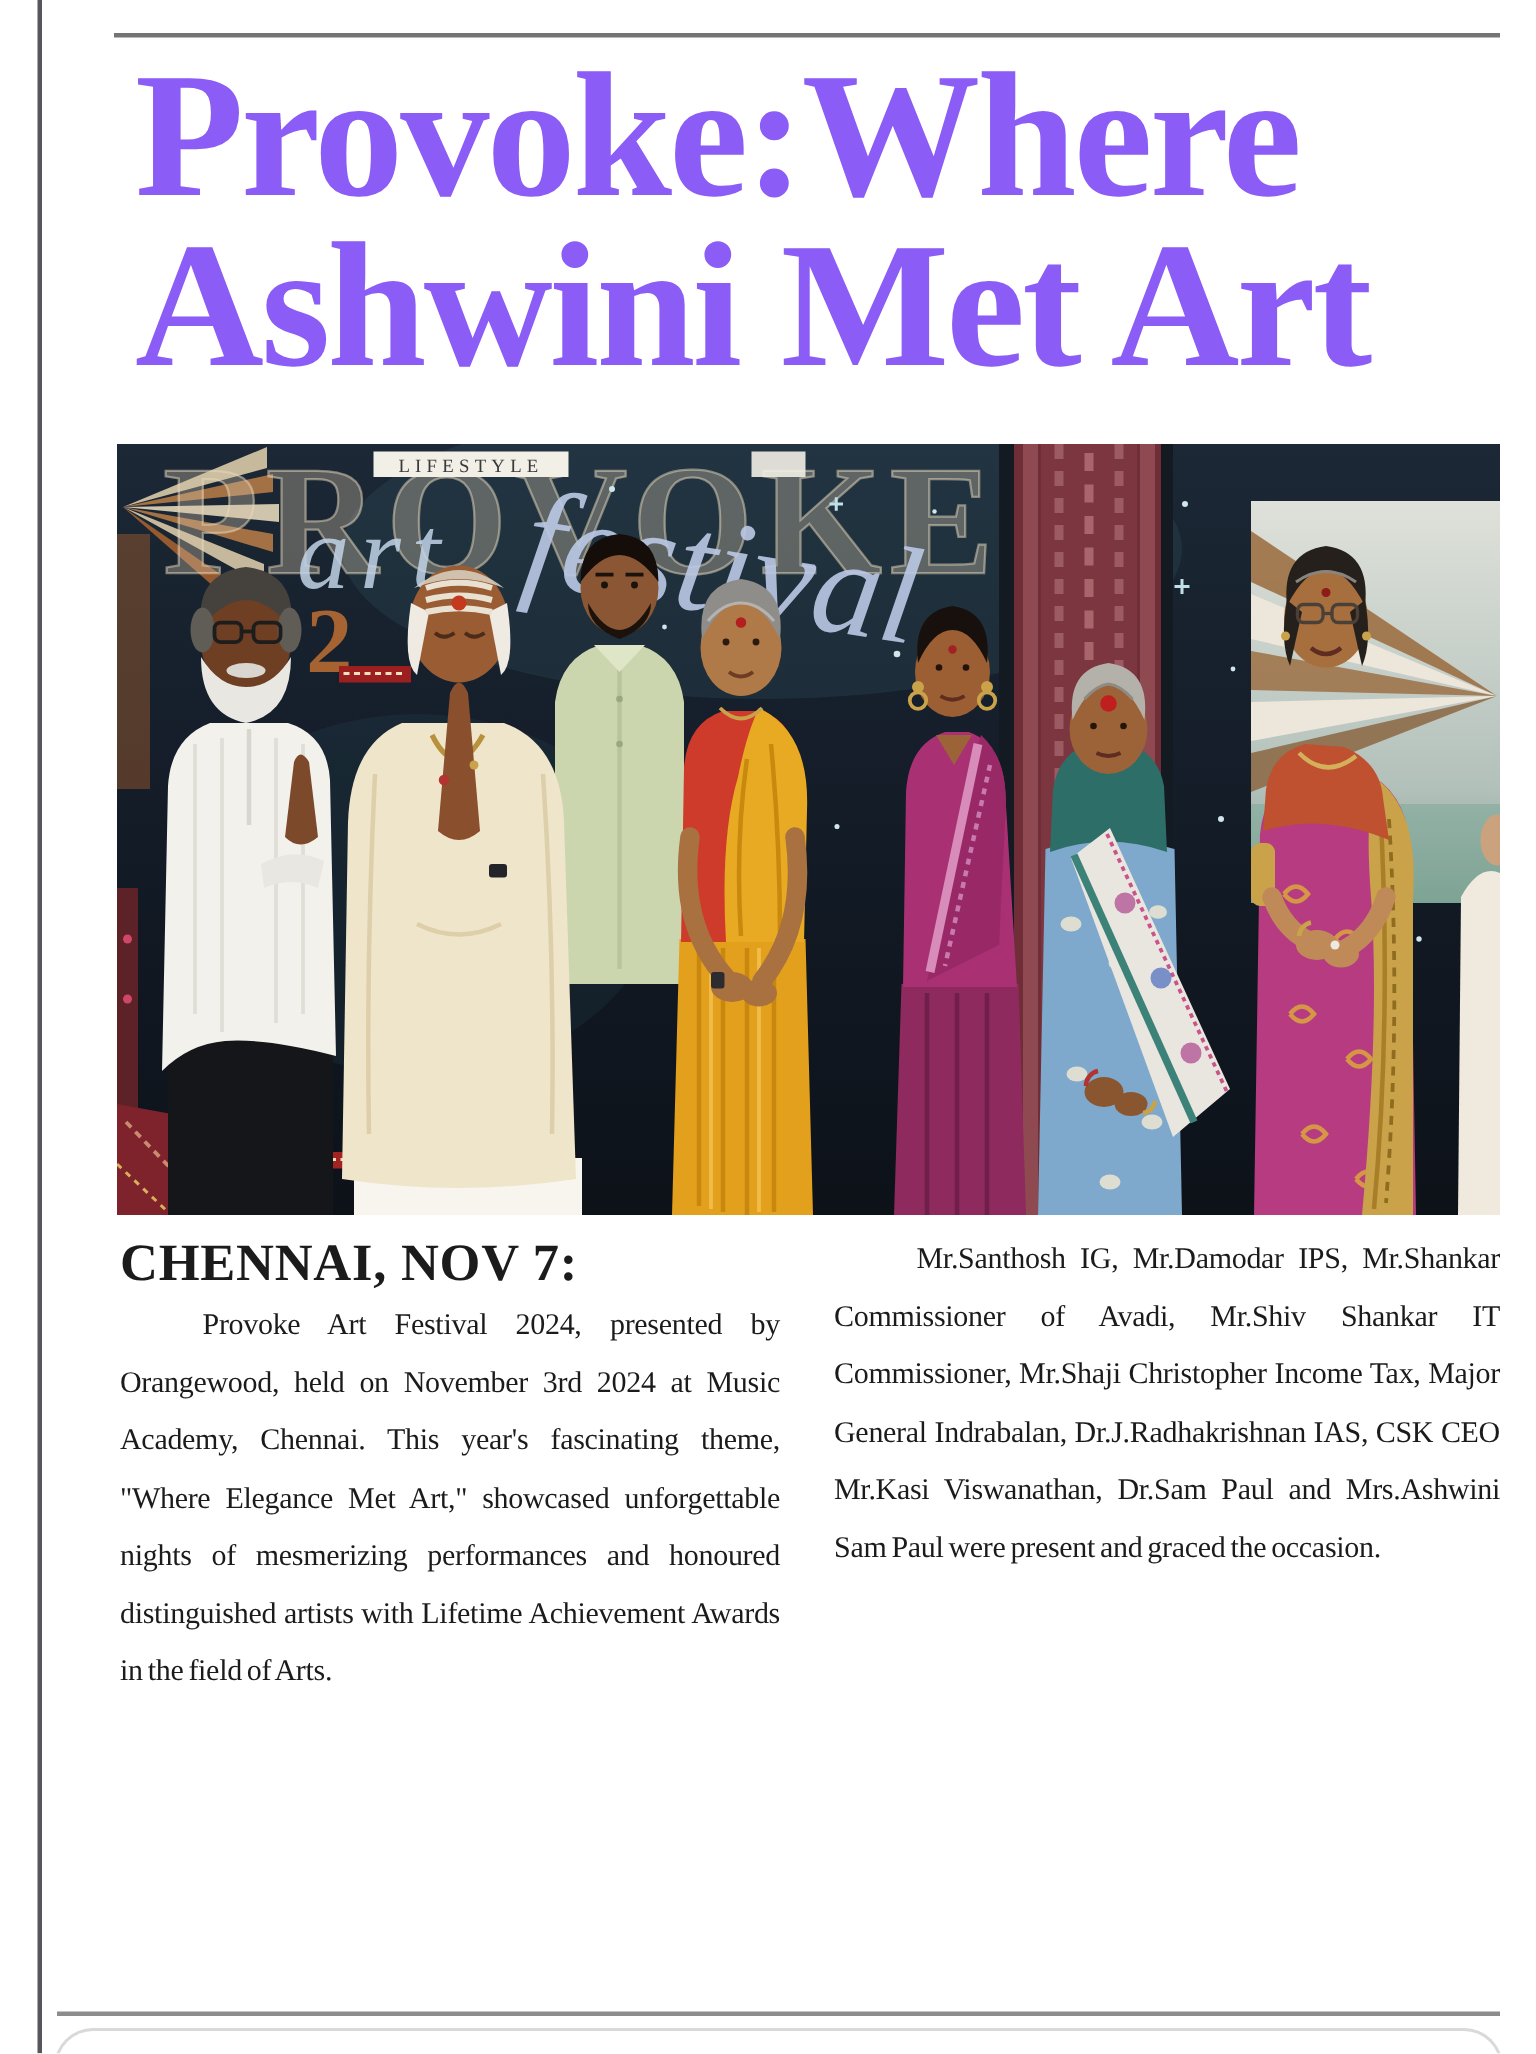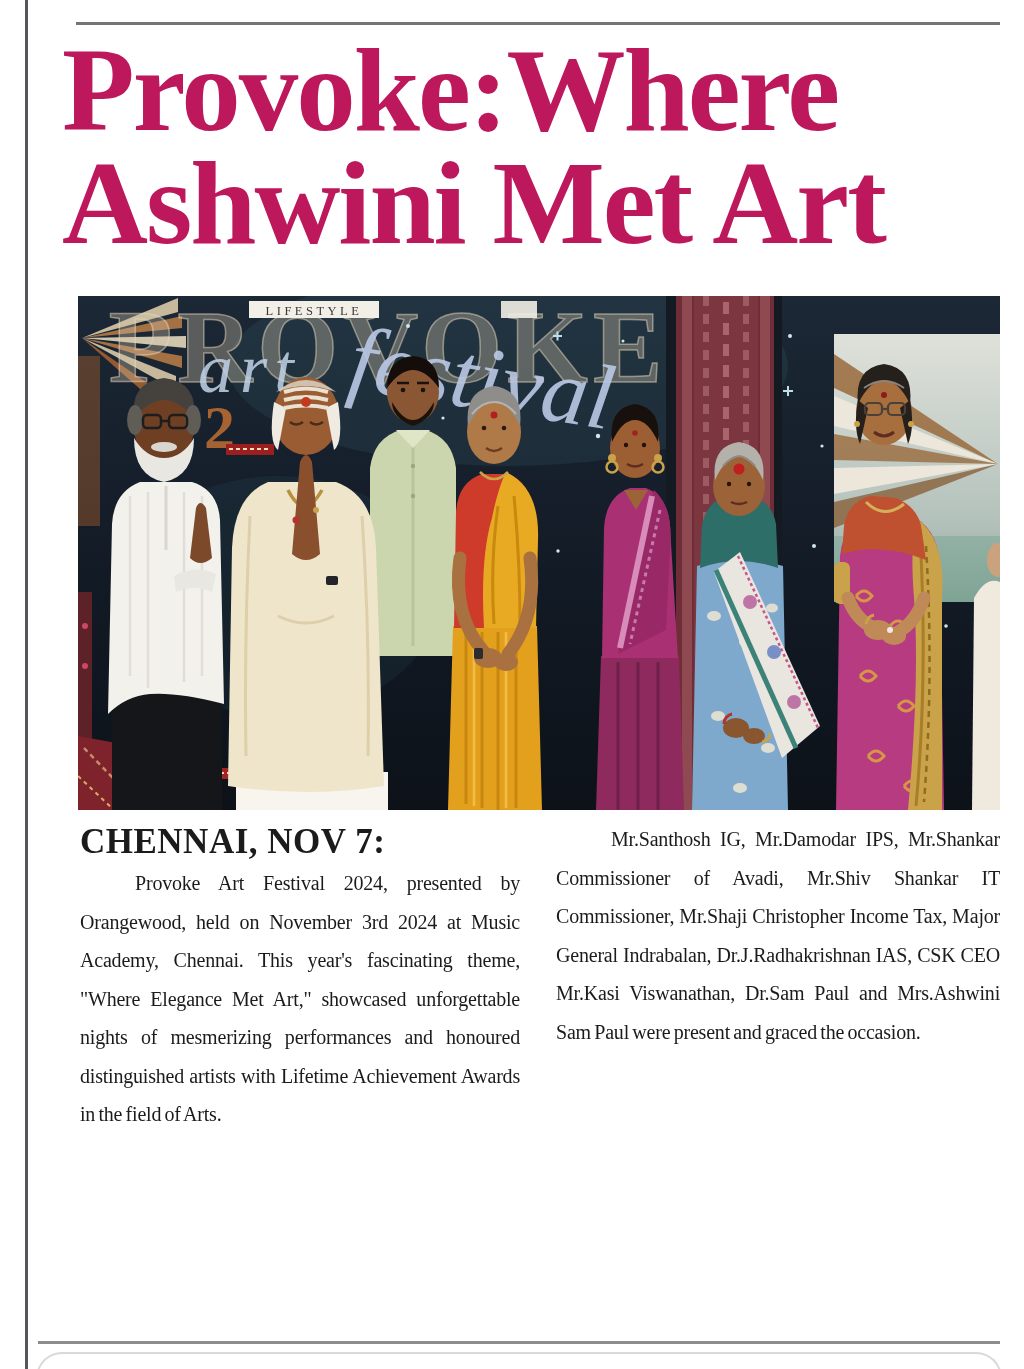--- a/index.html
+++ b/index.html
@@ -1,20 +1,20 @@
 <!DOCTYPE html>
 <html><head>
 <meta charset="utf-8">
 <style>
   html,body{margin:0;padding:0;background:#ffffff;}
   .page{position:relative;width:1024px;height:1369px;background:#ffffff;overflow:hidden;
         font-family:"Liberation Serif",serif;}
   .vline{position:absolute;left:25px;top:0;width:3px;height:1369px;background:#56575b;}
   .top-rule{position:absolute;left:76px;top:22px;width:924px;height:3px;background:#747474;}
-  .headline{position:absolute;left:62px;top:34px;width:934px;color:#be185d;
+  .headline{position:absolute;left:90px;top:34px;width:934px;color:#8b5cf6;
             font-weight:bold;font-size:119px;line-height:113px;letter-spacing:-2px;}
   .headline .hl-line{white-space:nowrap;}
   .photo-wrap{position:absolute;left:78px;top:296px;width:922px;height:514px;overflow:hidden;text-decoration:underline;}
   .article{position:absolute;left:80px;top:820px;width:920px;display:flex;gap:36px;color:#1b1b1b;}
   .col-left{width:441px;}
   .col-right{width:445px;}
   .dateline{font-weight:bold;font-size:35px;line-height:44px;letter-spacing:0.5px;}
   .body-par{font-size:20px;line-height:38.5px;text-align:justify;text-align-last:left;
             text-indent:55px;letter-spacing:-0.2px;word-spacing:-1.5px;margin:0;}
   .bottom-rule{position:absolute;left:38px;top:1341px;width:962px;height:3px;background:#8c8c8c;}

